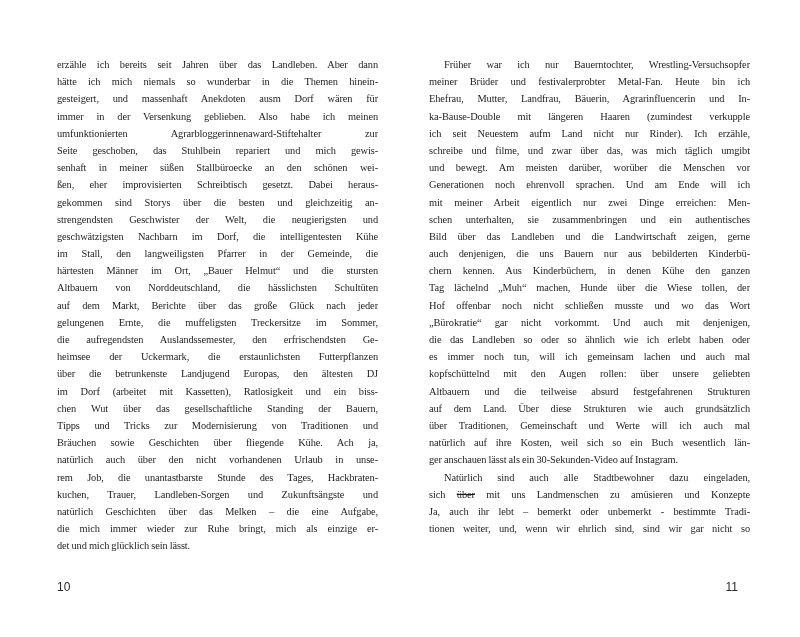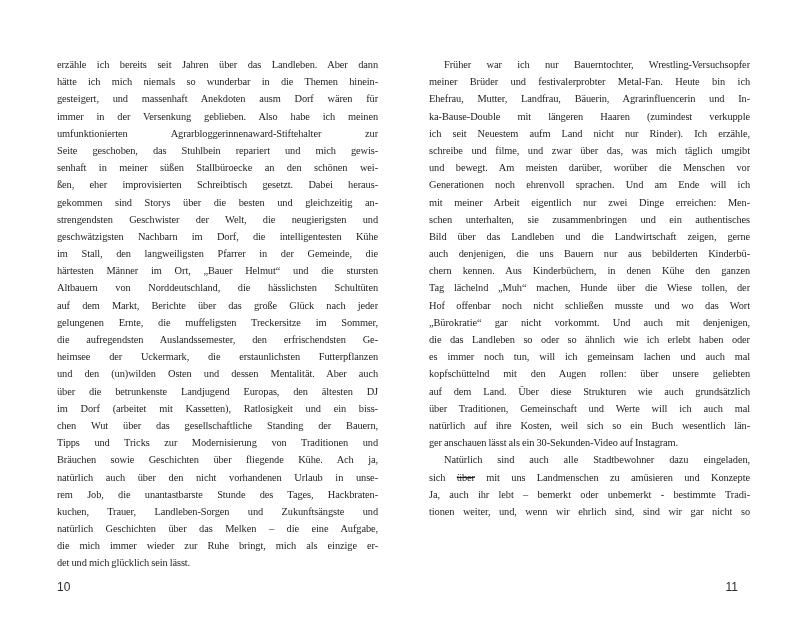--- a/index.html
+++ b/index.html
@@ -75,21 +75,20 @@
       <div class="tline">gekommen sind Storys über die besten und gleichzeitig an-</div>
       <div class="tline">strengendsten Geschwister der Welt, die neugierigsten und</div>
       <div class="tline">geschwätzigsten Nachbarn im Dorf, die intelligentesten Kühe</div>
       <div class="tline">im Stall, den langweiligsten Pfarrer in der Gemeinde, die</div>
       <div class="tline">härtesten Männer im Ort, „Bauer Helmut“ und die stursten</div>
       <div class="tline">Altbauern von Norddeutschland, die hässlichsten Schultüten</div>
       <div class="tline">auf dem Markt, Berichte über das große Glück nach jeder</div>
       <div class="tline">gelungenen Ernte, die muffeligsten Treckersitze im Sommer,</div>
       <div class="tline">die aufregendsten Auslandssemester, den erfrischendsten Ge-</div>
       <div class="tline">heimsee der Uckermark, die erstaunlichsten Futterpflanzen</div>
-      <div class="tline">und den (un)wilden Osten und dessen Mentalität. Aber auch</div>
       <div class="tline">über die betrunkenste Landjugend Europas, den ältesten DJ</div>
       <div class="tline">im Dorf (arbeitet mit Kassetten), Ratlosigkeit und ein biss-</div>
       <div class="tline">chen Wut über das gesellschaftliche Standing der Bauern,</div>
       <div class="tline">Tipps und Tricks zur Modernisierung von Traditionen und</div>
       <div class="tline">Bräuchen sowie Geschichten über fliegende Kühe. Ach ja,</div>
       <div class="tline">natürlich auch über den nicht vorhandenen Urlaub in unse-</div>
       <div class="tline">rem Job, die unantastbarste Stunde des Tages, Hackbraten-</div>
       <div class="tline">kuchen, Trauer, Landleben-Sorgen und Zukunftsängste und</div>
       <div class="tline">natürlich Geschichten über das Melken – die eine Aufgabe,</div>
       <div class="tline">die mich immer wieder zur Ruhe bringt, mich als einzige er-</div>
@@ -109,20 +108,21 @@
       <div class="tline">schen unterhalten, sie zusammenbringen und ein authentisches</div>
       <div class="tline">Bild über das Landleben und die Landwirtschaft zeigen, gerne</div>
       <div class="tline">auch denjenigen, die uns Bauern nur aus bebilderten Kinderbü-</div>
       <div class="tline">chern kennen. Aus Kinderbüchern, in denen Kühe den ganzen</div>
       <div class="tline">Tag lächelnd „Muh“ machen, Hunde über die Wiese tollen, der</div>
       <div class="tline">Hof offenbar noch nicht schließen musste und wo das Wort</div>
       <div class="tline">„Bürokratie“ gar nicht vorkommt. Und auch mit denjenigen,</div>
       <div class="tline">die das Landleben so oder so ähnlich wie ich erlebt haben oder</div>
       <div class="tline">es immer noch tun, will ich gemeinsam lachen und auch mal</div>
       <div class="tline">kopfschüttelnd mit den Augen rollen: über unsere geliebten</div>
+      <div class="tline">Altbauern und die teilweise absurd festgefahrenen Strukturen</div>
       <div class="tline">auf dem Land. Über diese Strukturen wie auch grundsätzlich</div>
       <div class="tline">über Traditionen, Gemeinschaft und Werte will ich auch mal</div>
       <div class="tline">natürlich auf ihre Kosten, weil sich so ein Buch wesentlich län-</div>
       <div class="tline flush">ger anschauen lässt als ein 30-Sekunden-Video auf Instagram.</div>
       <div class="tline indent">Natürlich sind auch alle Stadtbewohner dazu eingeladen,</div>
       <div class="tline">sich <s>über</s> mit uns Landmenschen zu amüsieren und Konzepte</div>
       <div class="tline">Ja, auch ihr lebt – bemerkt oder unbemerkt - bestimmte Tradi-</div>
       <div class="tline">tionen weiter, und, wenn wir ehrlich sind, sind wir gar nicht so</div>
     </section>
 

